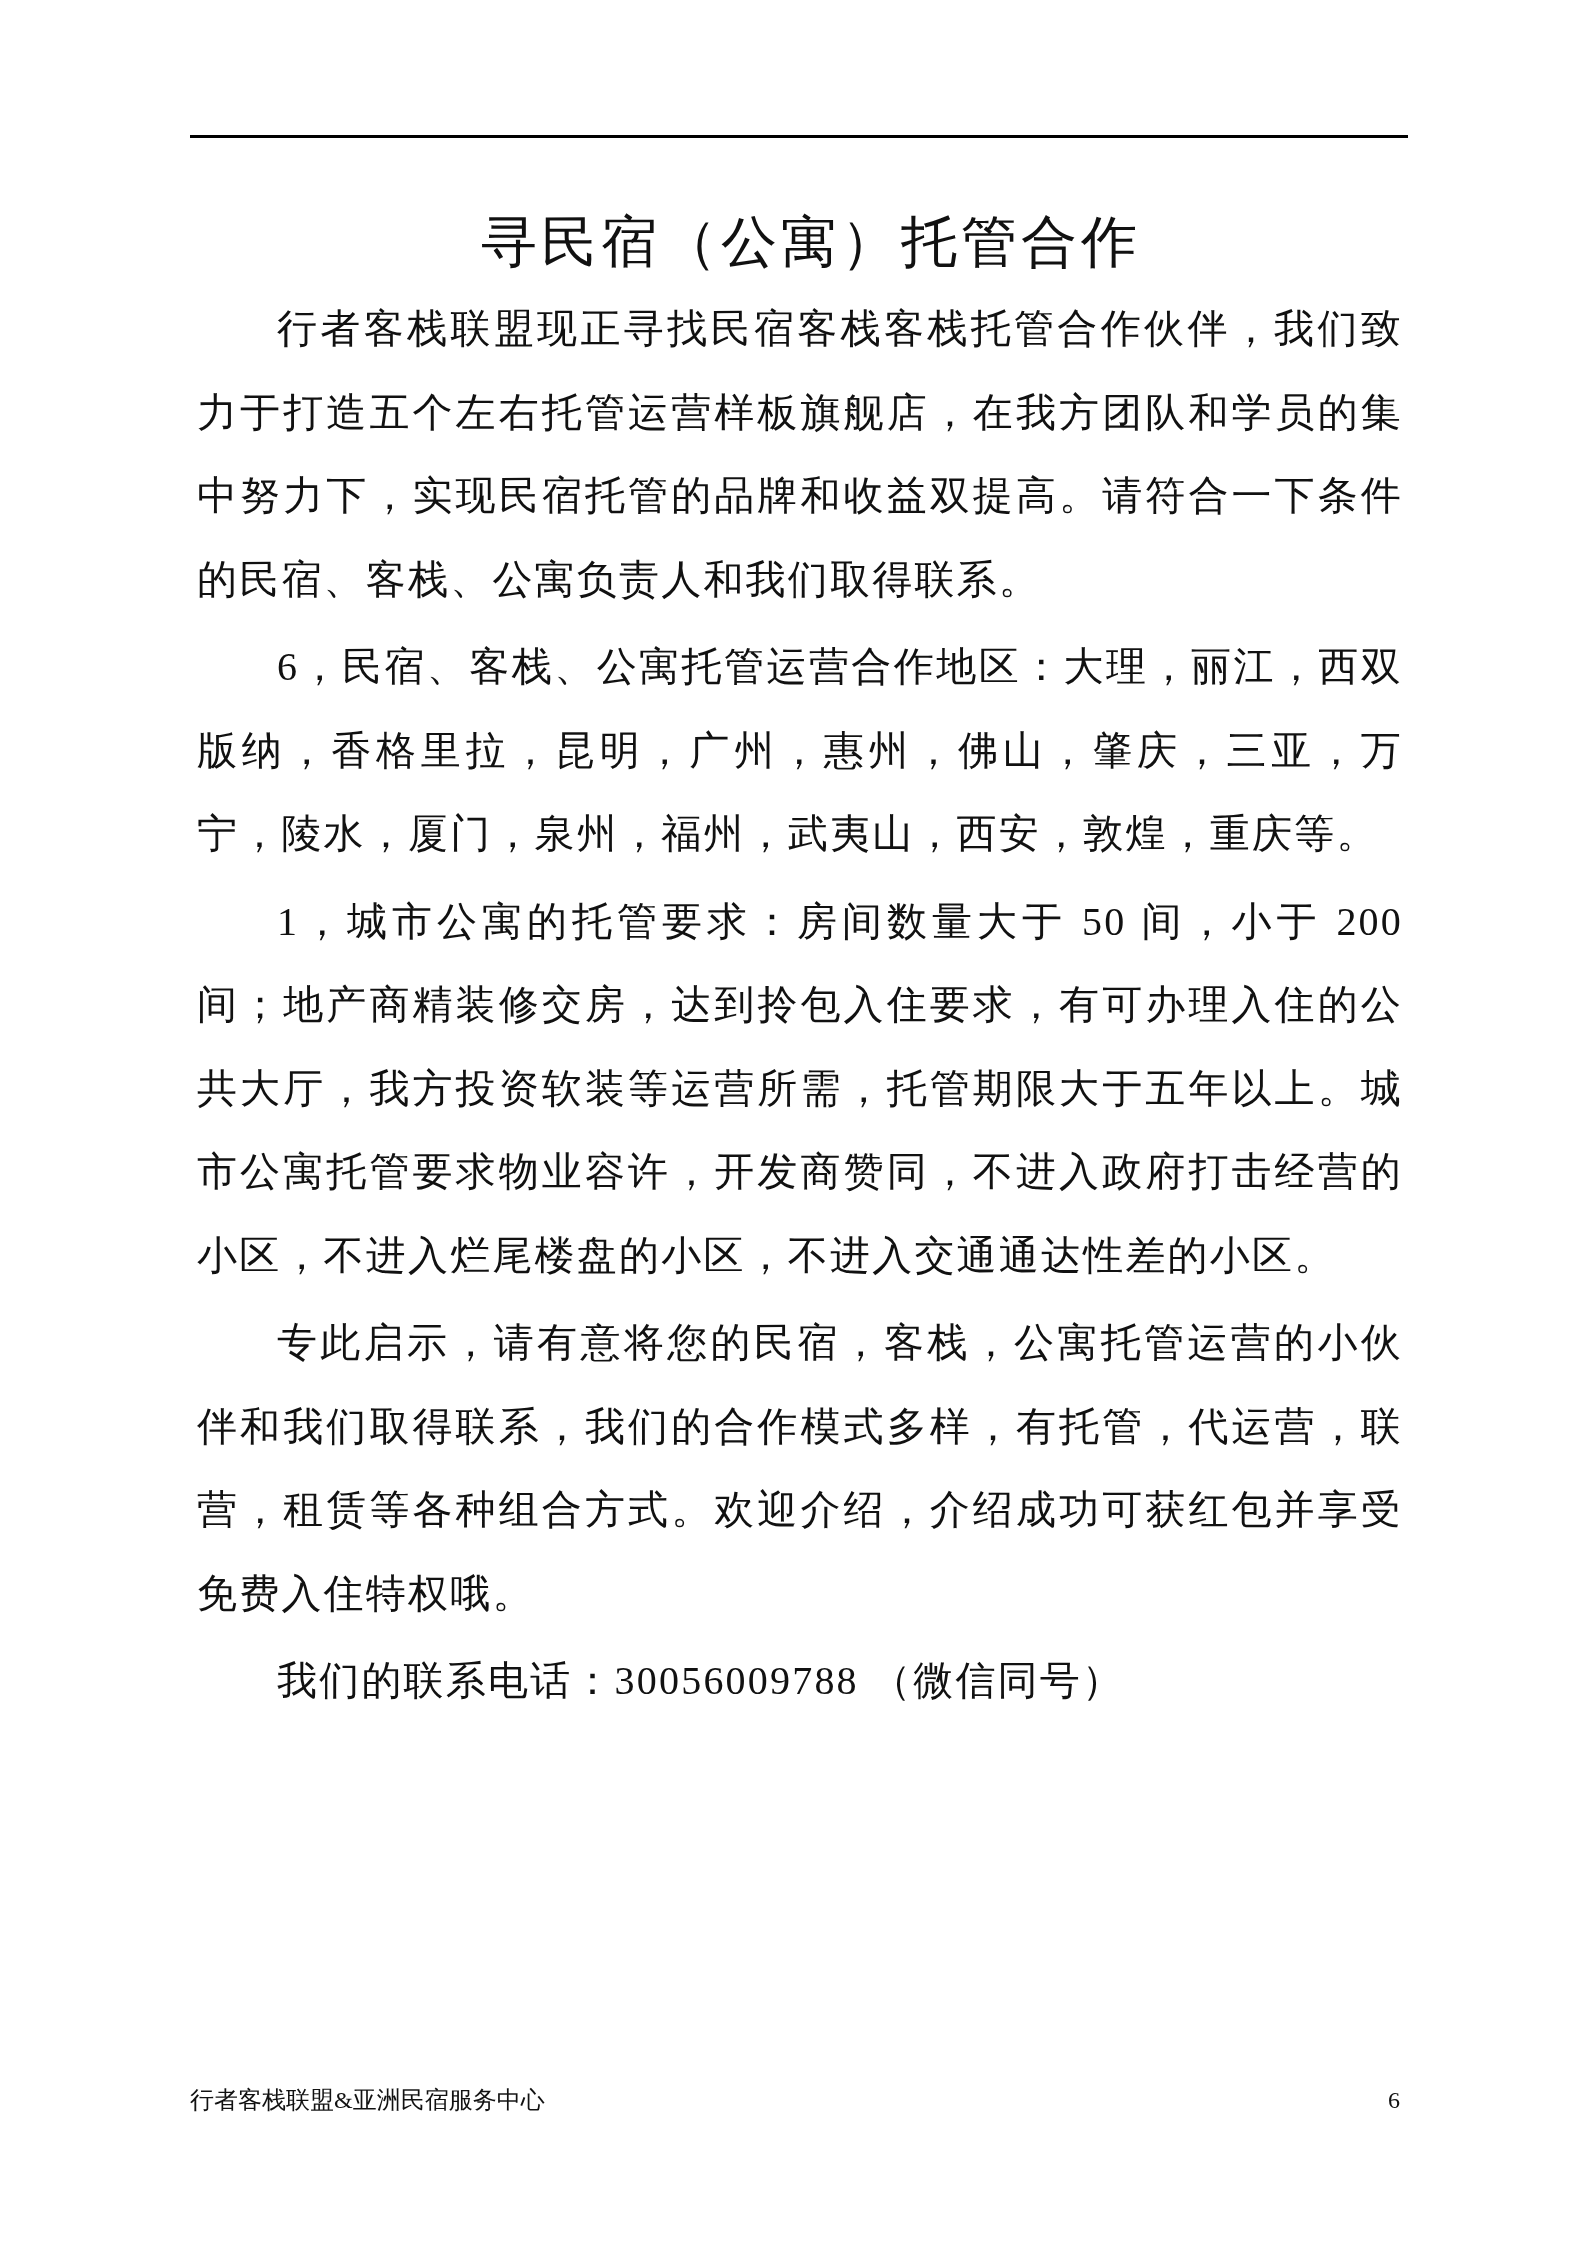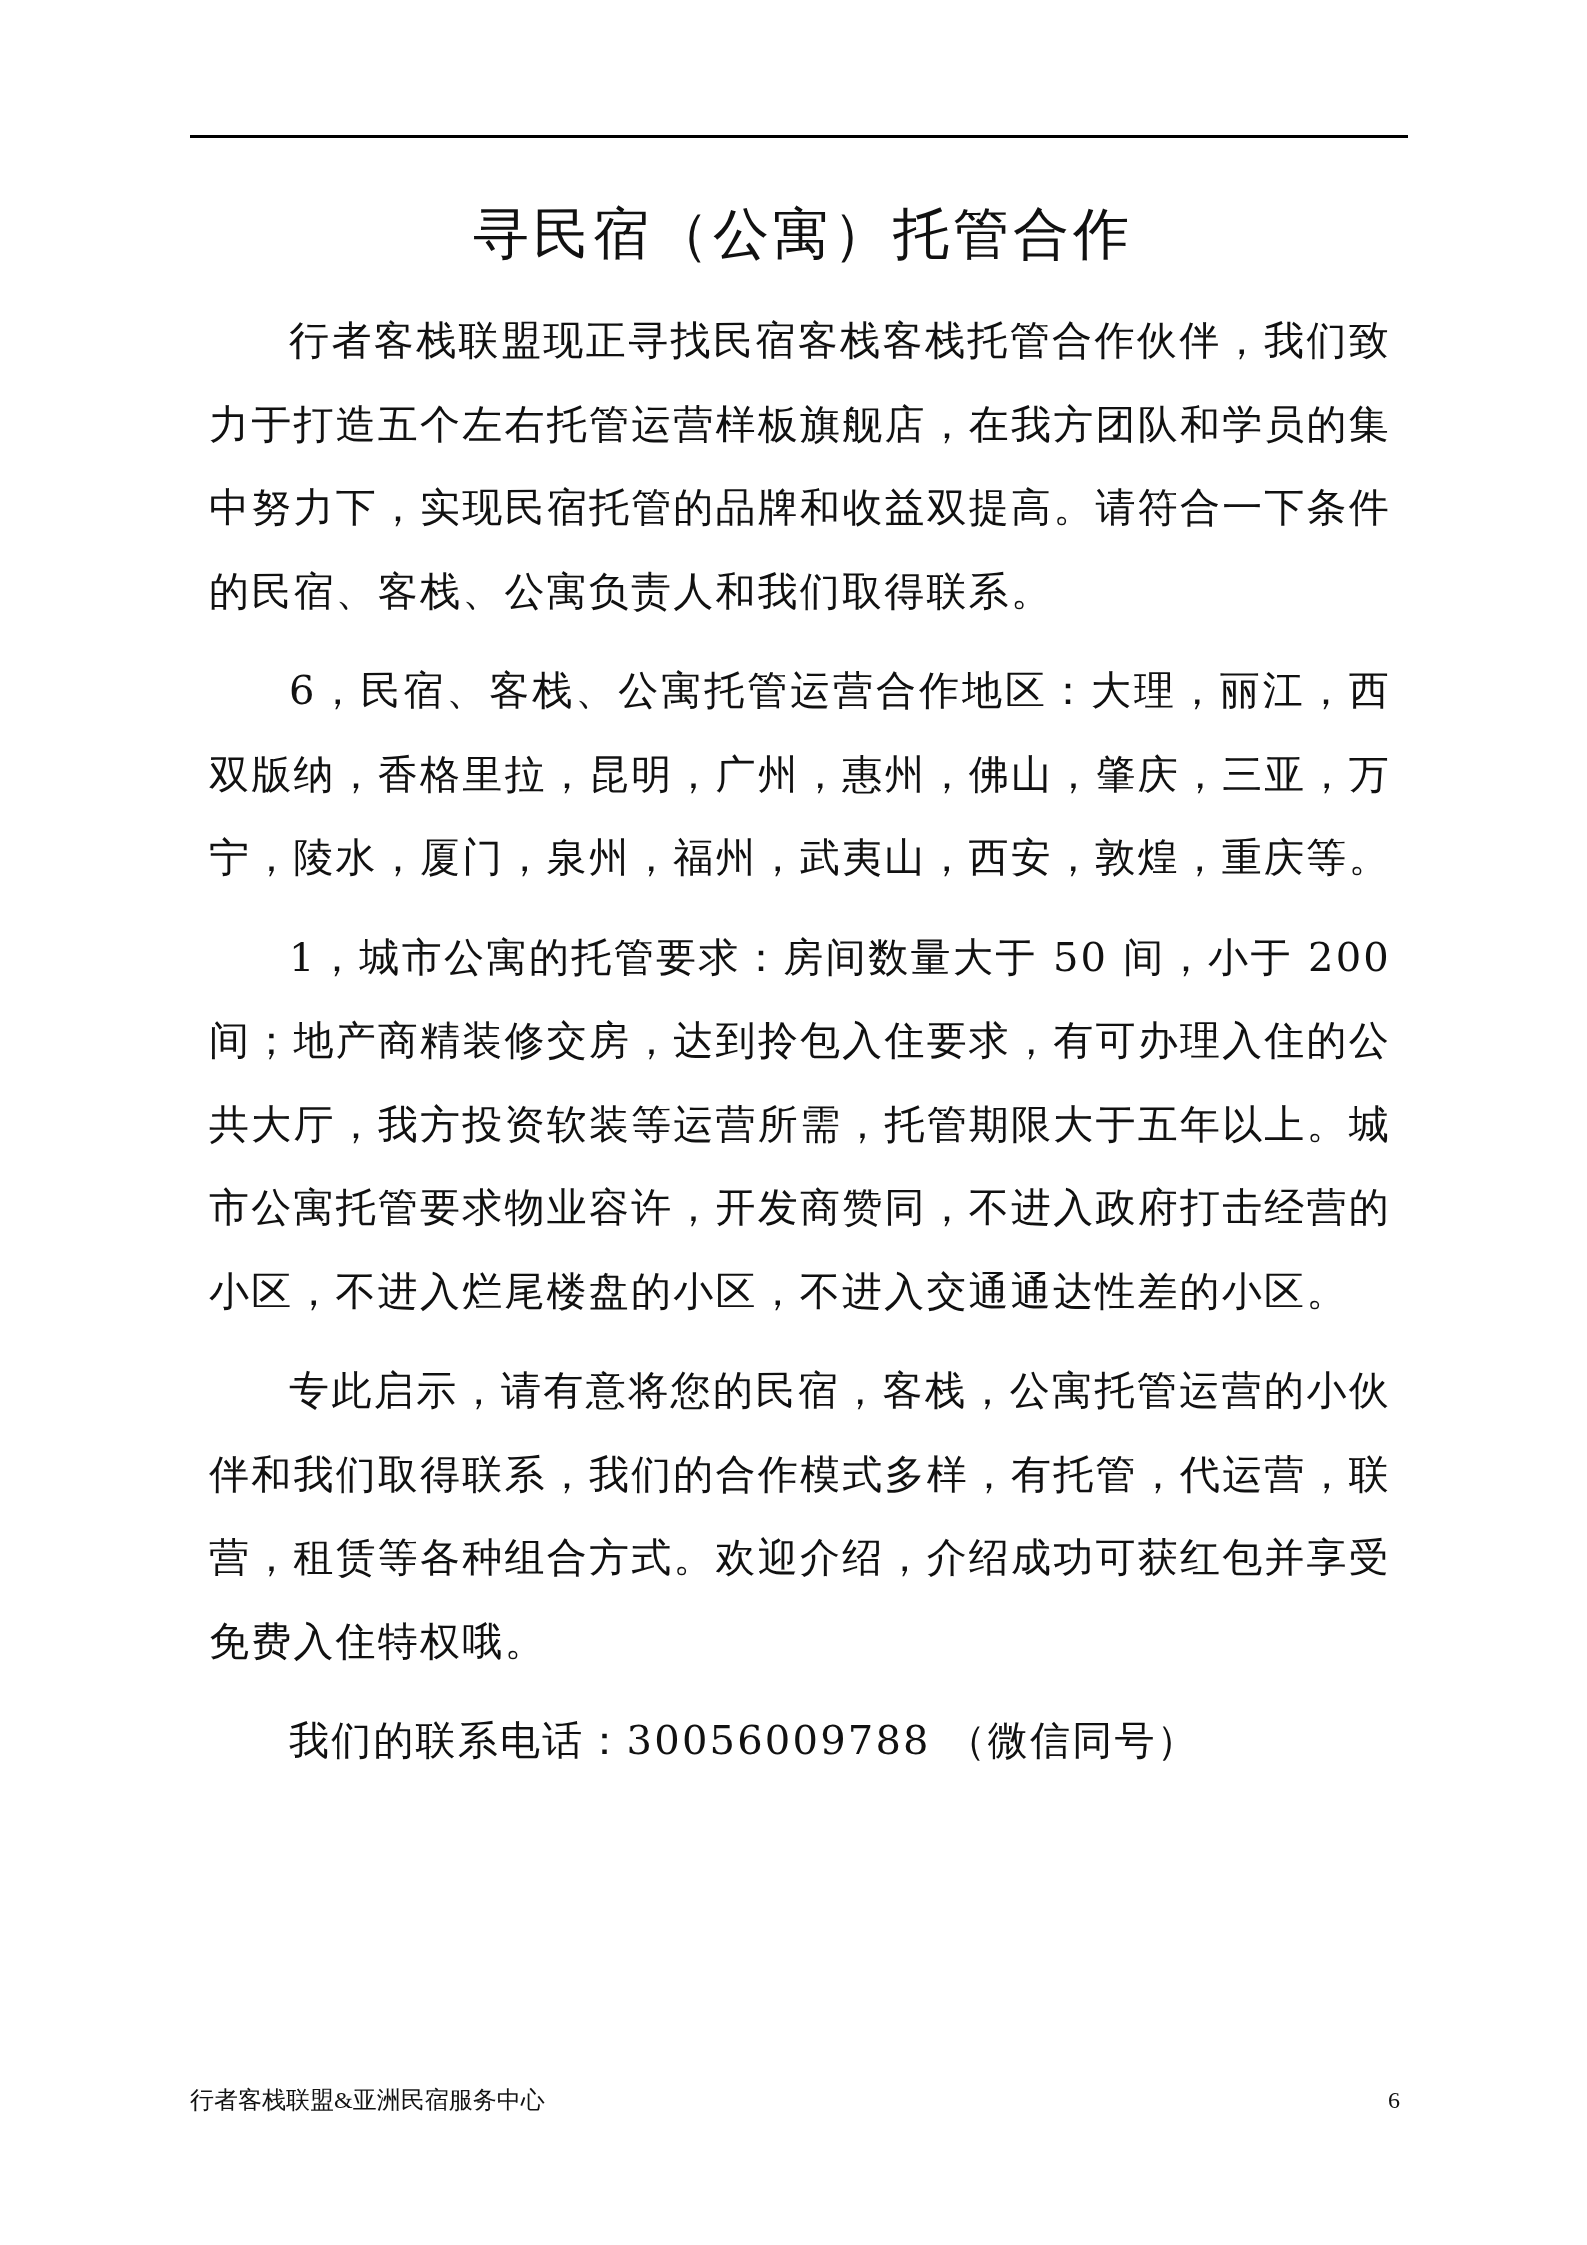--- a/index.html
+++ b/index.html
@@ -26,35 +26,36 @@
     .title {
       position: absolute;
       left: 190px;
       top: 195px;
       width: 1218px;
       text-align: center;
       font-size: 56px;
       line-height: 70px;
       letter-spacing: 4px;
       font-weight: normal;
-      margin: 4px;
+      margin: 12px;
     }
     .body {
       position: absolute;
       left: 193px;
       top: 283px;
       width: 1214px;
       font-size: 40px;
       line-height: 83.5px;
       letter-spacing: 2.2px;
       text-align: justify;
     }
     .para {
-      margin: 16px;
+      margin: 4px;
       text-indent: 2em;
+      font-family: Liberation Serif, serif;
     }
     .footer {
       position: absolute;
       left: 190px;
       top: 2085px;
       width: 1218px;
       height: 30px;
       font-family: "Liberation Serif", "DejaVu Serif", serif;
       font-size: 24px;
       line-height: 30px;

